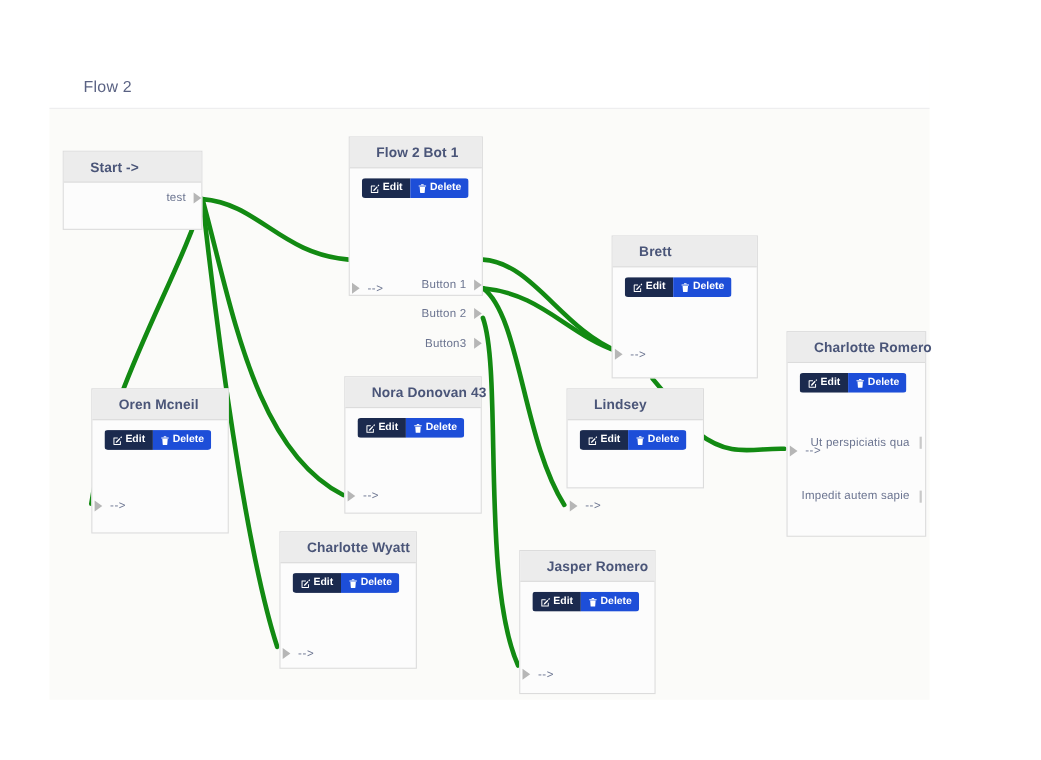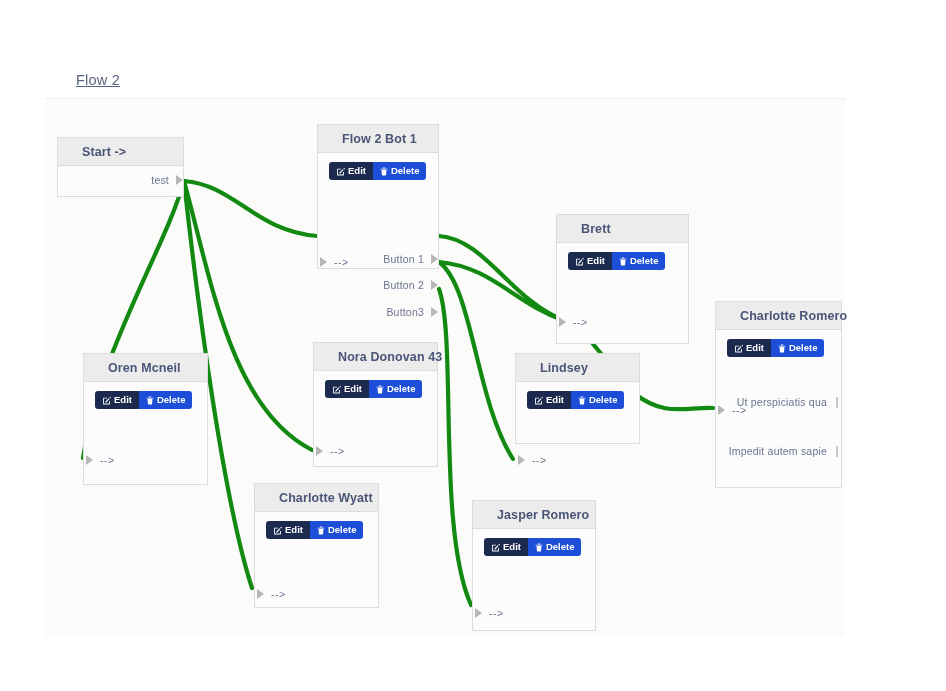--- a/index.html
+++ b/index.html
@@ -42,21 +42,20 @@
     border-bottom: 1px solid #ececed;
     box-sizing: border-box;
   }
   #panel-title {
     position: absolute;
     left: 31px;
     top: 45px;
     font-size: 14.5px;
     color: #5a6283;
     letter-spacing: .2px;
-    text-decoration: underline;
   }
 
   #canvas {
     position: absolute;
     left: 0;
     top: 72px;
     width: 800px;
     height: 537px;
     background: #fbfbf9;
     overflow: visible;
@@ -217,21 +216,21 @@
         <path class="edge-path" d="M 394,163 C 448,168 470,205 518,221"></path>
 
         <path class="edge-path" d="M 394,163 C 428,188 430,300 468,360"></path>
 
         <path class="edge-path" d="M 394,190 C 412,240 392,430 426,506"></path>
 
         <path class="edge-path" d="M 548,245 C 562,262 570,270 580,283"></path>
         <path class="edge-path" d="M 590,295 C 620,318 640,308 668,309"></path>
       </svg>
 
-      <div class="node" style="left:12px; top:38px; width:127px; height:60px;">
+      <div class="node" style="left:12px; top:38px; width:127px; height:72px;">
         <div class="node-header">
           <span class="node-title">Start -&gt;</span>
         </div>
         <div class="node-body">
           <div class="port-out" style="top:8px; right:8px;">
             <span class="port-label">test</span>
             <span class="marker out-marker"></span>
           </div>
         </div>
       </div>

